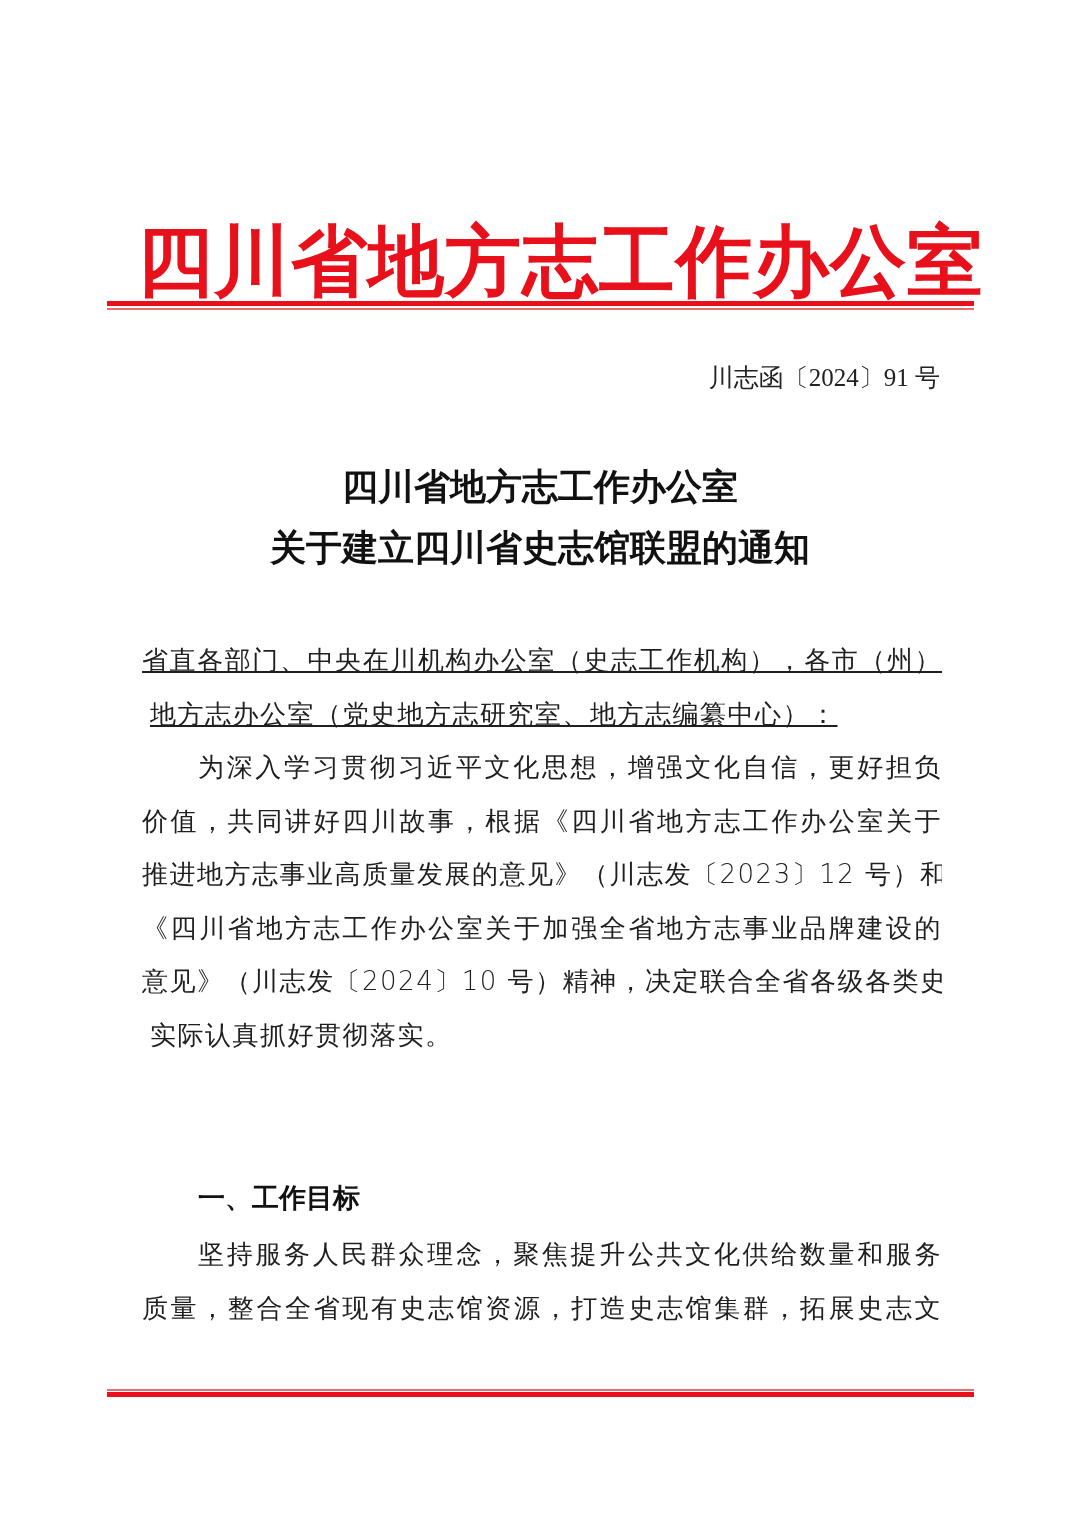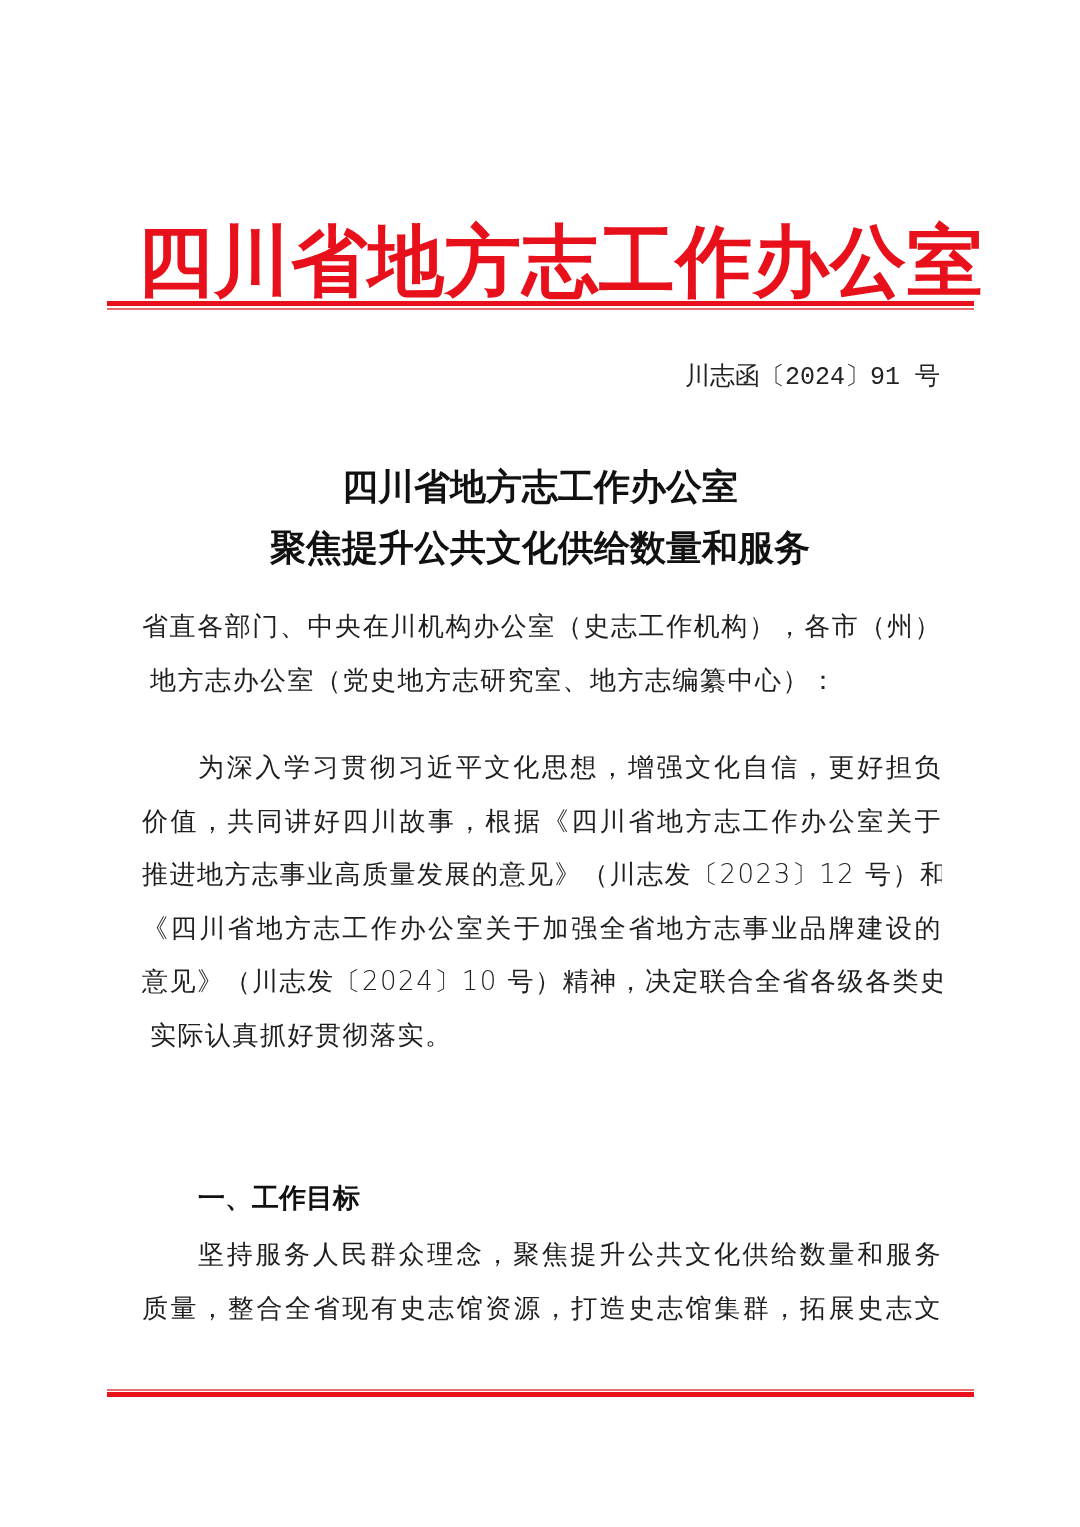--- a/index.html
+++ b/index.html
@@ -9,21 +9,21 @@
               color: #e8101a; font-family: "DejaVu Sans", sans-serif; font-weight: bold;
               font-size: 76px; line-height: 78px; letter-spacing: 1px; text-align: left;
               padding-left: 30px; box-sizing: border-box; white-space: nowrap;
               transform: scaleY(1.02); }
   .rule { position: absolute; left: 107px; width: 867px; background: #e8101a; }
   .rule.top-thick { top: 301px; height: 5px; }
   .rule.top-thin { top: 308px; height: 2px; background: #e86b70; }
   .rule.bot-thin { top: 1389px; height: 2px; background: #e86b70; }
   .rule.bot-thick { top: 1392px; height: 5px; }
   .docno { position: absolute; right: 140px; top: 360px; font-size: 25px; line-height: 36px;
-           color: #222; font-family: Liberation Mono, monospace; }
+           color: #222; font-family: Liberation Serif, serif; }
   .title { position: absolute; left: 0; width: 1080px; text-align: center; font-weight: bold;
            font-size: 36px; line-height: 40px; color: #111;
            font-family: "DejaVu Serif", "Liberation Serif", serif; }
   .title.l1 { top: 466px; }
   .title.l2 { top: 527px; }
   .para { position: absolute; left: 142px; width: 800px; font-size: 26px; line-height: 53.5px;
           color: #1f1f1f; text-align: justify; text-align-last: justify; letter-spacing: 1.5px;
           font-family: "DejaVu Sans", sans-serif; font-weight: 300; }
   .para .line { display: block; height: 53.5px; white-space: nowrap; overflow: hidden;
                 text-align-last: justify; text-align: justify; }
@@ -35,23 +35,23 @@
 </head>
 <body>
 
 <div class="masthead">四川省地方志工作办公室</div>
 <div class="rule top-thick"></div>
 <div class="rule top-thin"></div>
 
 <div class="docno">川志函〔2024〕91 号</div>
 
 <div class="title l1">四川省地方志工作办公室</div>
-<div class="title l2">聚焦提升公共文化供给数量和服务</div>
+<div class="title l2">关于建立四川省史志馆联盟的通知</div>
 
-<div class="para" style="top:600px;">
+<div class="para" style="top:634px;text-decoration:underline;">
   <span class="line">省直各部门、中央在川机构办公室（史志工作机构），各市（州）</span>
   <span class="line last">地方志办公室（党史地方志研究室、地方志编纂中心）：</span>
 </div>
 
 <div class="para" style="top:741px;">
   <span class="line indent">为深入学习贯彻习近平文化思想，增强文化自信，更好担负</span>
   <span class="line">价值，共同讲好四川故事，根据《四川省地方志工作办公室关于</span>
   <span class="line">推进地方志事业高质量发展的意见》（川志发〔2023〕12 号）和</span>
   <span class="line">《四川省地方志工作办公室关于加强全省地方志事业品牌建设的</span>
   <span class="line">意见》（川志发〔2024〕10 号）精神，决定联合全省各级各类史</span>

